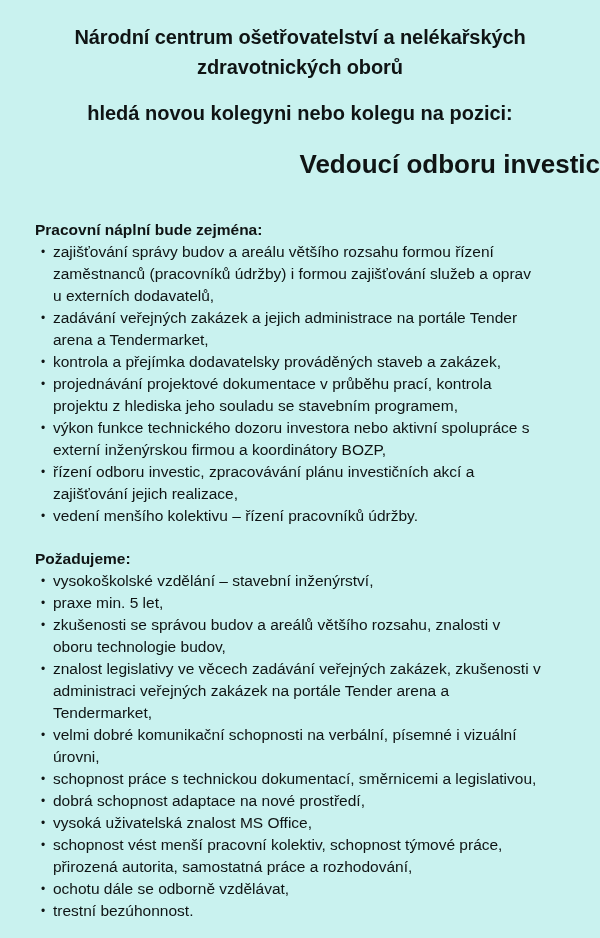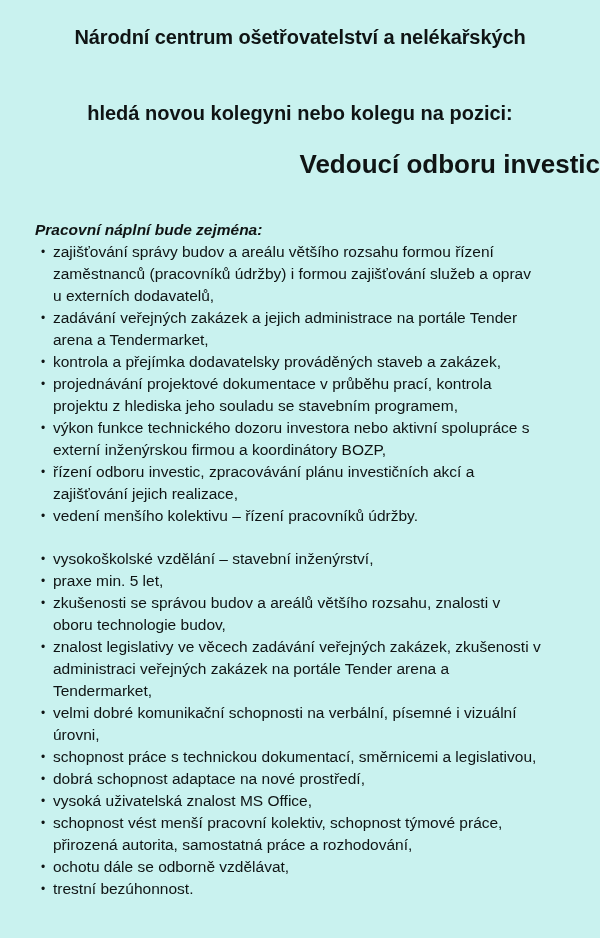--- a/index.html
+++ b/index.html
@@ -19,57 +19,59 @@
     .lead {
       position: absolute; left: 0; top: 102px; width: 600px;
       text-align: center; font-weight: bold; font-size: 20px; line-height: 22px;
     }
     .position {
       position: absolute; left: 0; top: 146px; width: 600px;
       text-align: right; font-weight: bold; font-size: 26px; line-height: 36px;
     }
     .section { position: absolute; left: 35px; width: 545px; }
     .section h2 {
-      margin: 0; font-size: 15.5px; font-weight: bold; line-height: 22px; font-style: italic;
+      margin: 0; font-size: 15.5px; font-weight: bold; line-height: 22px;
     }
     .section ul { margin: 0; padding: 0; list-style: none; }
     .section li {
       position: relative; padding-left: 18px;
       font-size: 15.5px; line-height: 22px;
     }
     .section li .bullet {
       position: absolute; left: 6px; top: 0; font-size: 12px; line-height: 22px;
     }
     #duties { top: 219px; }
     #reqs { top: 548px; }
   </style>
 </head>
 <body>
 
 <div class="page">
   <div class="org">
     <span>Národní centrum ošetřovatelství a nelékařských</span>
+    <span>zdravotnických oborů</span>
   </div>
   <div class="lead">hledá novou kolegyni nebo kolegu na pozici:</div>
   <div class="position">Vedoucí odboru investic</div>
 
   <div class="section" id="duties">
     <h2>Pracovní náplní bude zejména:</h2>
     <ul>
         <li><span class="bullet">•</span>zajišťování správy budov a areálu většího rozsahu formou řízení<br>zaměstnanců (pracovníků údržby) i formou zajišťování služeb a oprav<br>u externích dodavatelů,</li>
         <li><span class="bullet">•</span>zadávání veřejných zakázek a jejich administrace na portále Tender<br>arena a Tendermarket,</li>
         <li><span class="bullet">•</span>kontrola a přejímka dodavatelsky prováděných staveb a zakázek,</li>
         <li><span class="bullet">•</span>projednávání projektové dokumentace v průběhu prací, kontrola<br>projektu z hlediska jeho souladu se stavebním programem,</li>
         <li><span class="bullet">•</span>výkon funkce technického dozoru investora nebo aktivní spolupráce s<br>externí inženýrskou firmou a koordinátory BOZP,</li>
         <li><span class="bullet">•</span>řízení odboru investic, zpracovávání plánu investičních akcí a<br>zajišťování jejich realizace,</li>
         <li><span class="bullet">•</span>vedení menšího kolektivu – řízení pracovníků údržby.</li>
       </ul>
   </div>
 
   <div class="section" id="reqs">
+    <h2>Požadujeme:</h2>
     <ul>
         <li><span class="bullet">•</span>vysokoškolské vzdělání – stavební inženýrství,</li>
         <li><span class="bullet">•</span>praxe min. 5 let,</li>
         <li><span class="bullet">•</span>zkušenosti se správou budov a areálů většího rozsahu, znalosti v<br>oboru technologie budov,</li>
         <li><span class="bullet">•</span>znalost legislativy ve věcech zadávání veřejných zakázek, zkušenosti v<br>administraci veřejných zakázek na portále Tender arena a<br>Tendermarket,</li>
         <li><span class="bullet">•</span>velmi dobré komunikační schopnosti na verbální, písemné i vizuální<br>úrovni,</li>
         <li><span class="bullet">•</span>schopnost práce s technickou dokumentací, směrnicemi a legislativou,</li>
         <li><span class="bullet">•</span>dobrá schopnost adaptace na nové prostředí,</li>
         <li><span class="bullet">•</span>vysoká uživatelská znalost MS Office,</li>
         <li><span class="bullet">•</span>schopnost vést menší pracovní kolektiv, schopnost týmové práce,<br>přirozená autorita, samostatná práce a rozhodování,</li>

